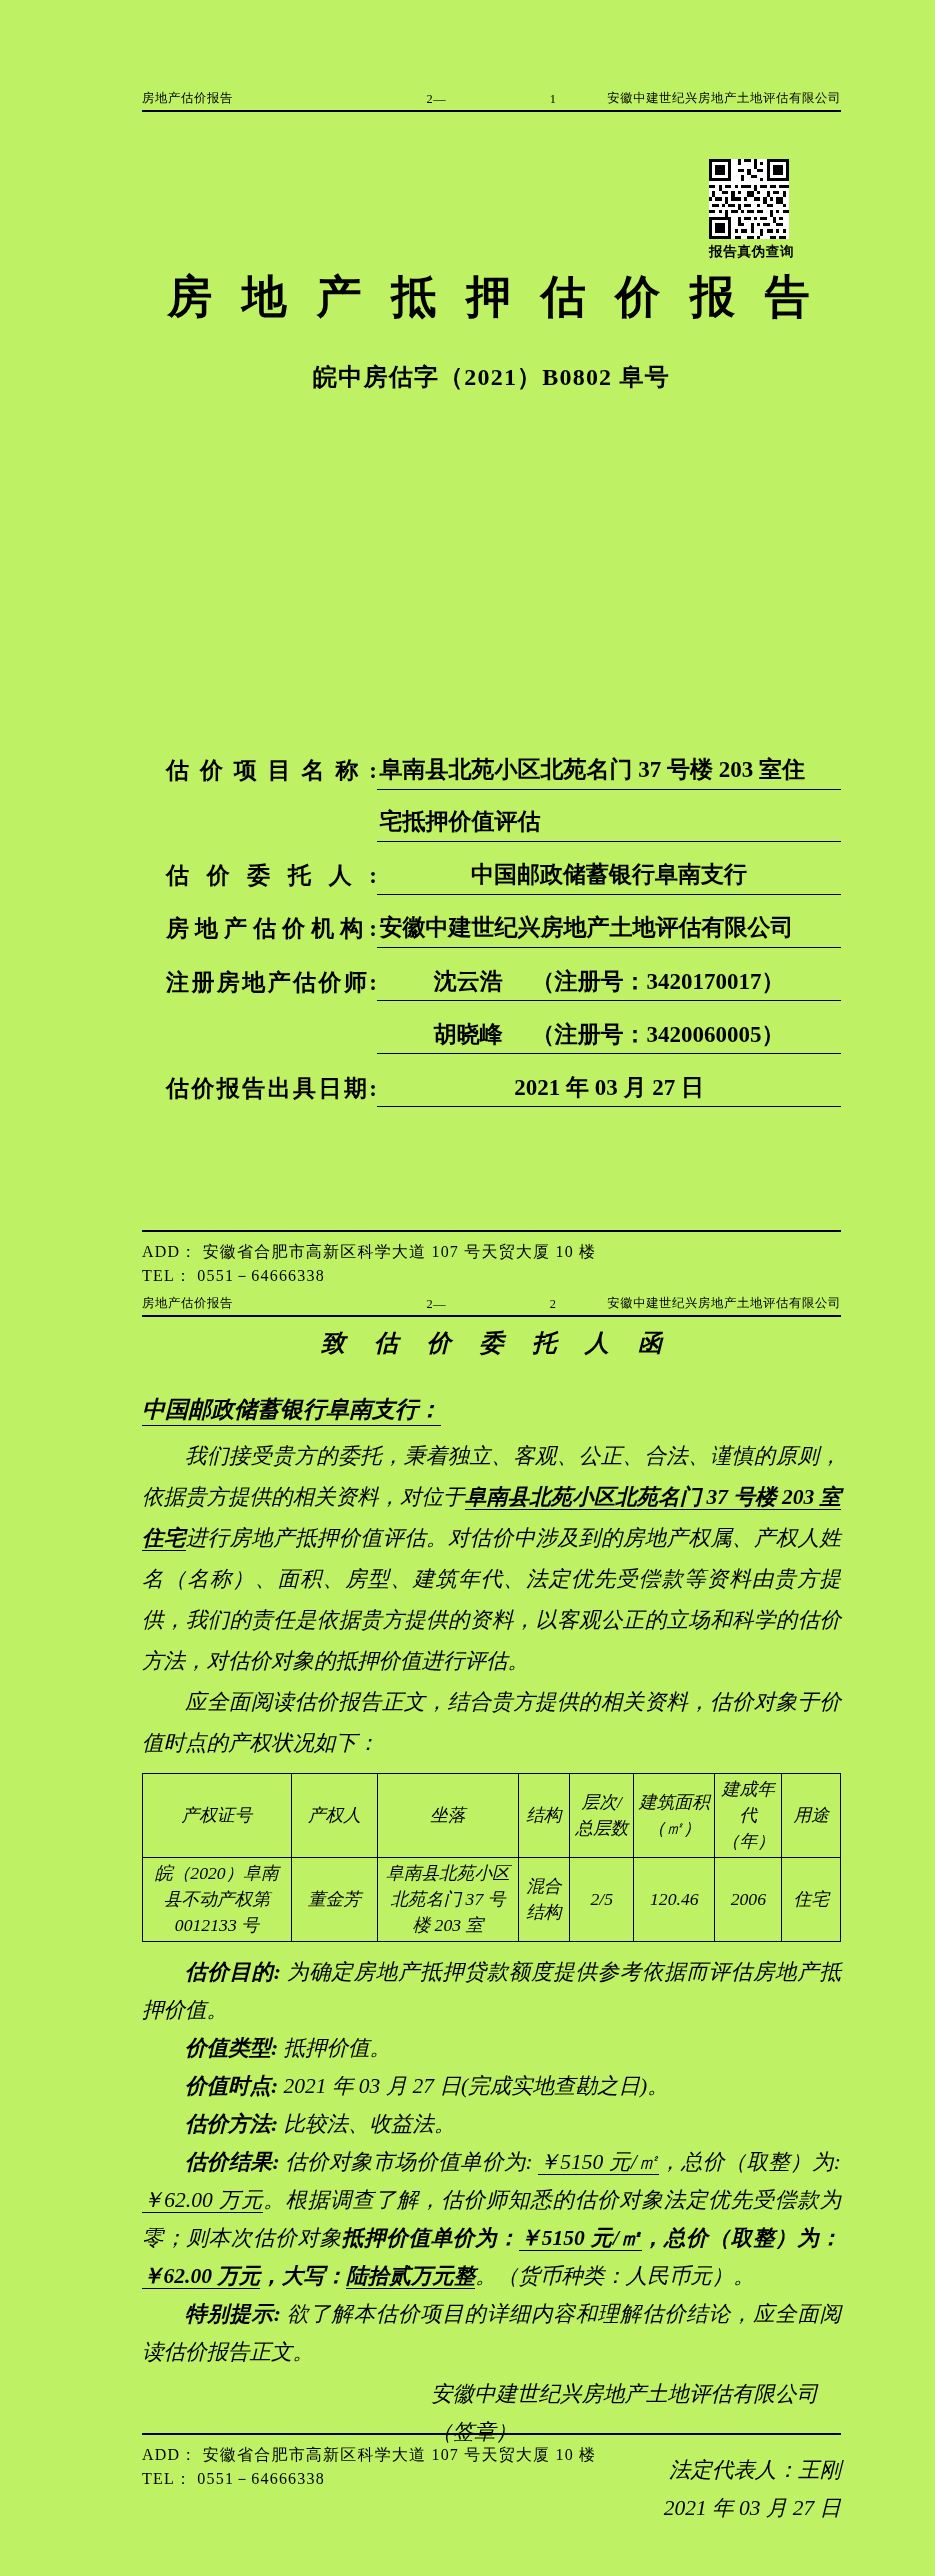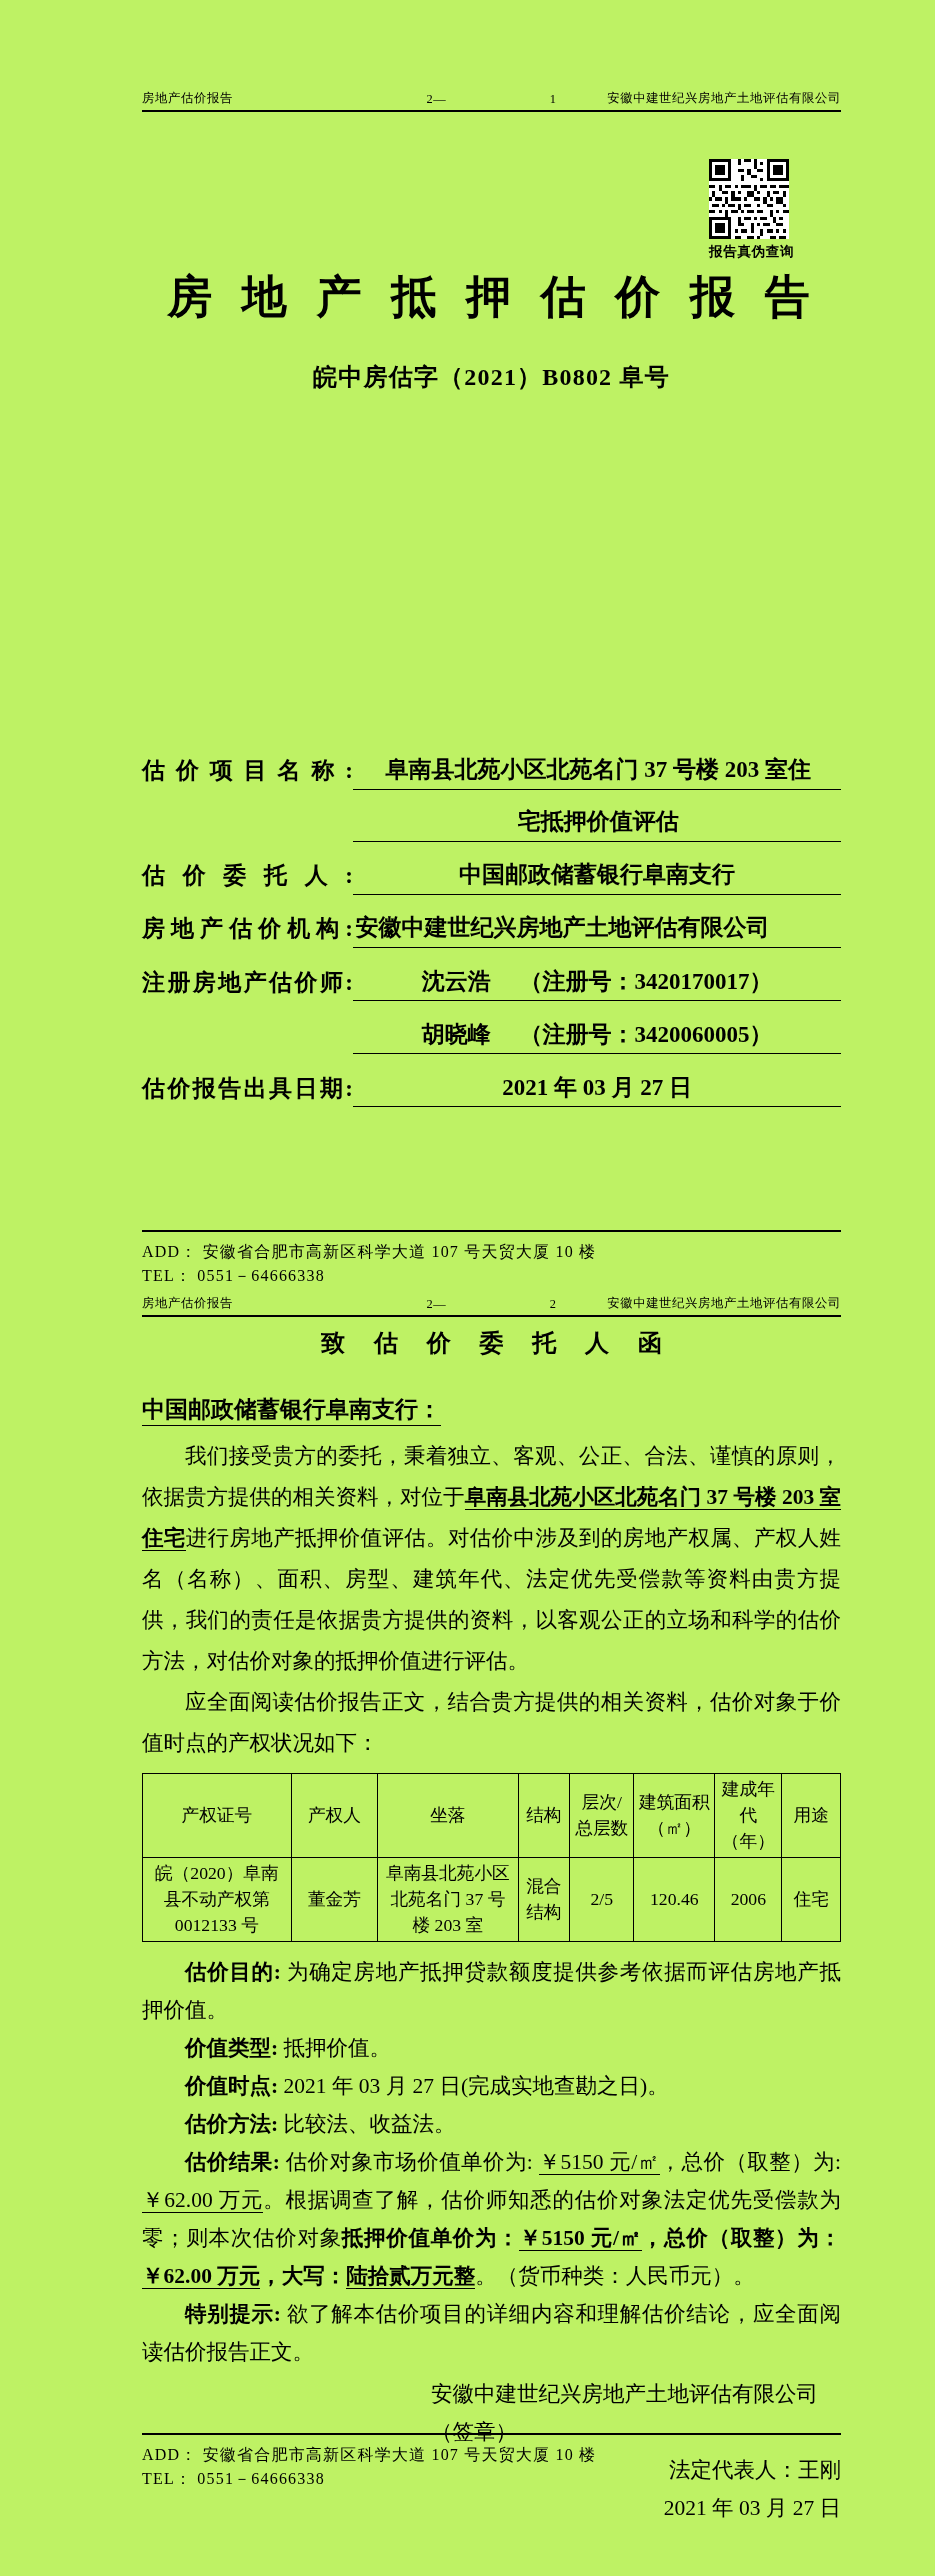--- a/index.html
+++ b/index.html
@@ -36,40 +36,40 @@
     position:absolute;top:267px;left:142px;width:699px;
     font-size:45px;font-weight:bold;text-align:center;
     letter-spacing:0.66em;padding-left:23.6px;box-sizing:border-box;
     white-space:nowrap;
   }
   .doc-no{
     position:absolute;top:361px;left:142px;width:699px;
     font-size:24px;font-weight:bold;text-align:center;letter-spacing:1.2px;
   }
   .fields{position:absolute;top:754px;left:142px;width:699px;}
-  .frow{display:flex;align-items:flex-end;margin-bottom:17.7px;}
+  .frow{display:flex;align-items:flex-end;margin-bottom:17.7px;margin-left:24px;}
   .flabel{
     width:211px;flex:0 0 211px;
     font-size:23px;font-weight:bold;
     text-align:justify;text-align-last:justify;
     padding-bottom:3.5px;box-sizing:border-box;
   }
   .fval{
     flex:1;border-bottom:1.8px solid #000;
     font-size:23px;font-weight:bold;text-align:center;
     padding-bottom:3.5px;min-height:27px;
   }
   .fval.left{text-align:left;padding-left:2.4px;}
   .fcol{flex:1;}
-  .fcol .fval{display:block;text-align:center;}
+  .fcol .fval{display:block;}
   .fcol .fval:first-child{margin-bottom:16.5px;}
   
   .p2-body{
     position:absolute;top:1323px;left:142px;width:699px;
-    font-size:21.5px;line-height:41px;text-align:justify;
+    font-size:21.5px;line-height:41px;text-align:justify;font-style:italic;
   }
   .letter-title{
     font-size:24px;font-weight:bold;text-align:center;
     letter-spacing:1.2em;padding-left:1.2em;
     line-height:28px;margin:5.9px 0 33px 0;white-space:nowrap;
   }
   .salutation{
     display:inline-block;font-size:23px;font-weight:bold;
     border-bottom:1.8px solid #000;padding-bottom:2.4px;line-height:27px;
     margin-bottom:9.4px;

